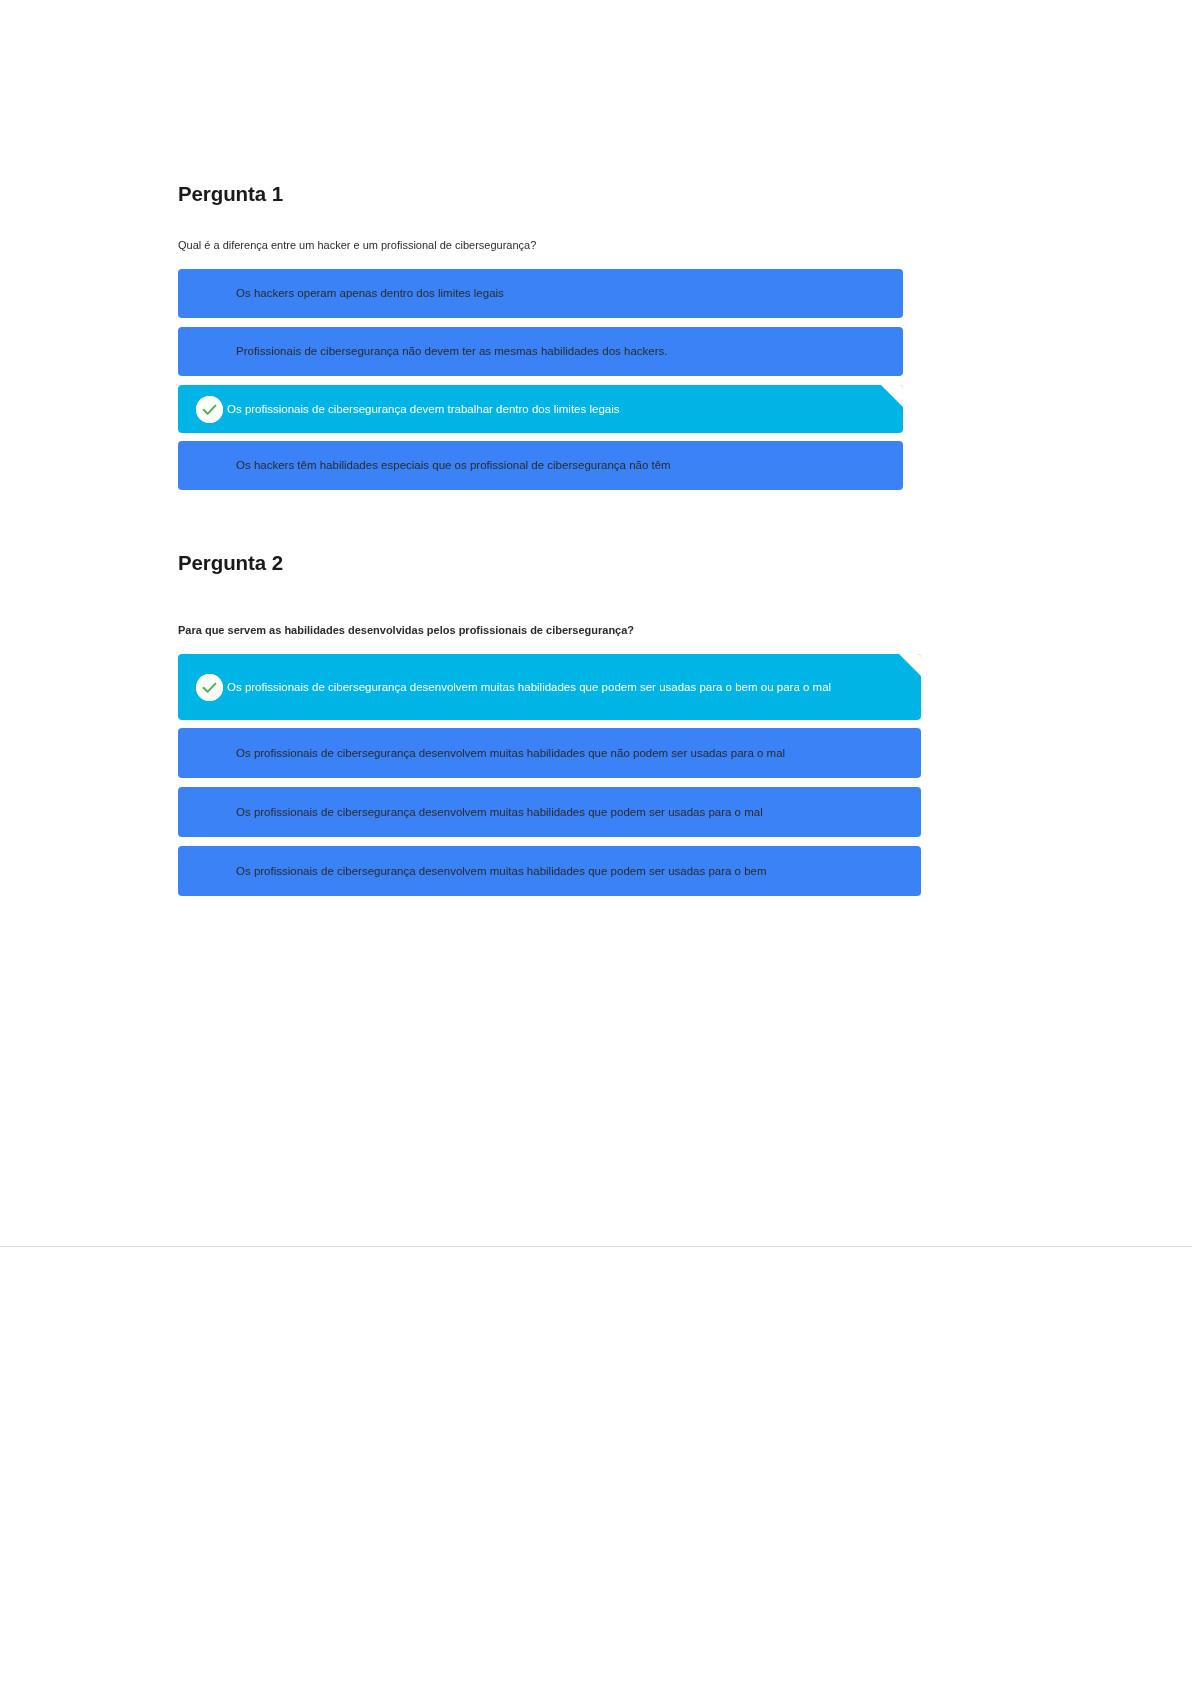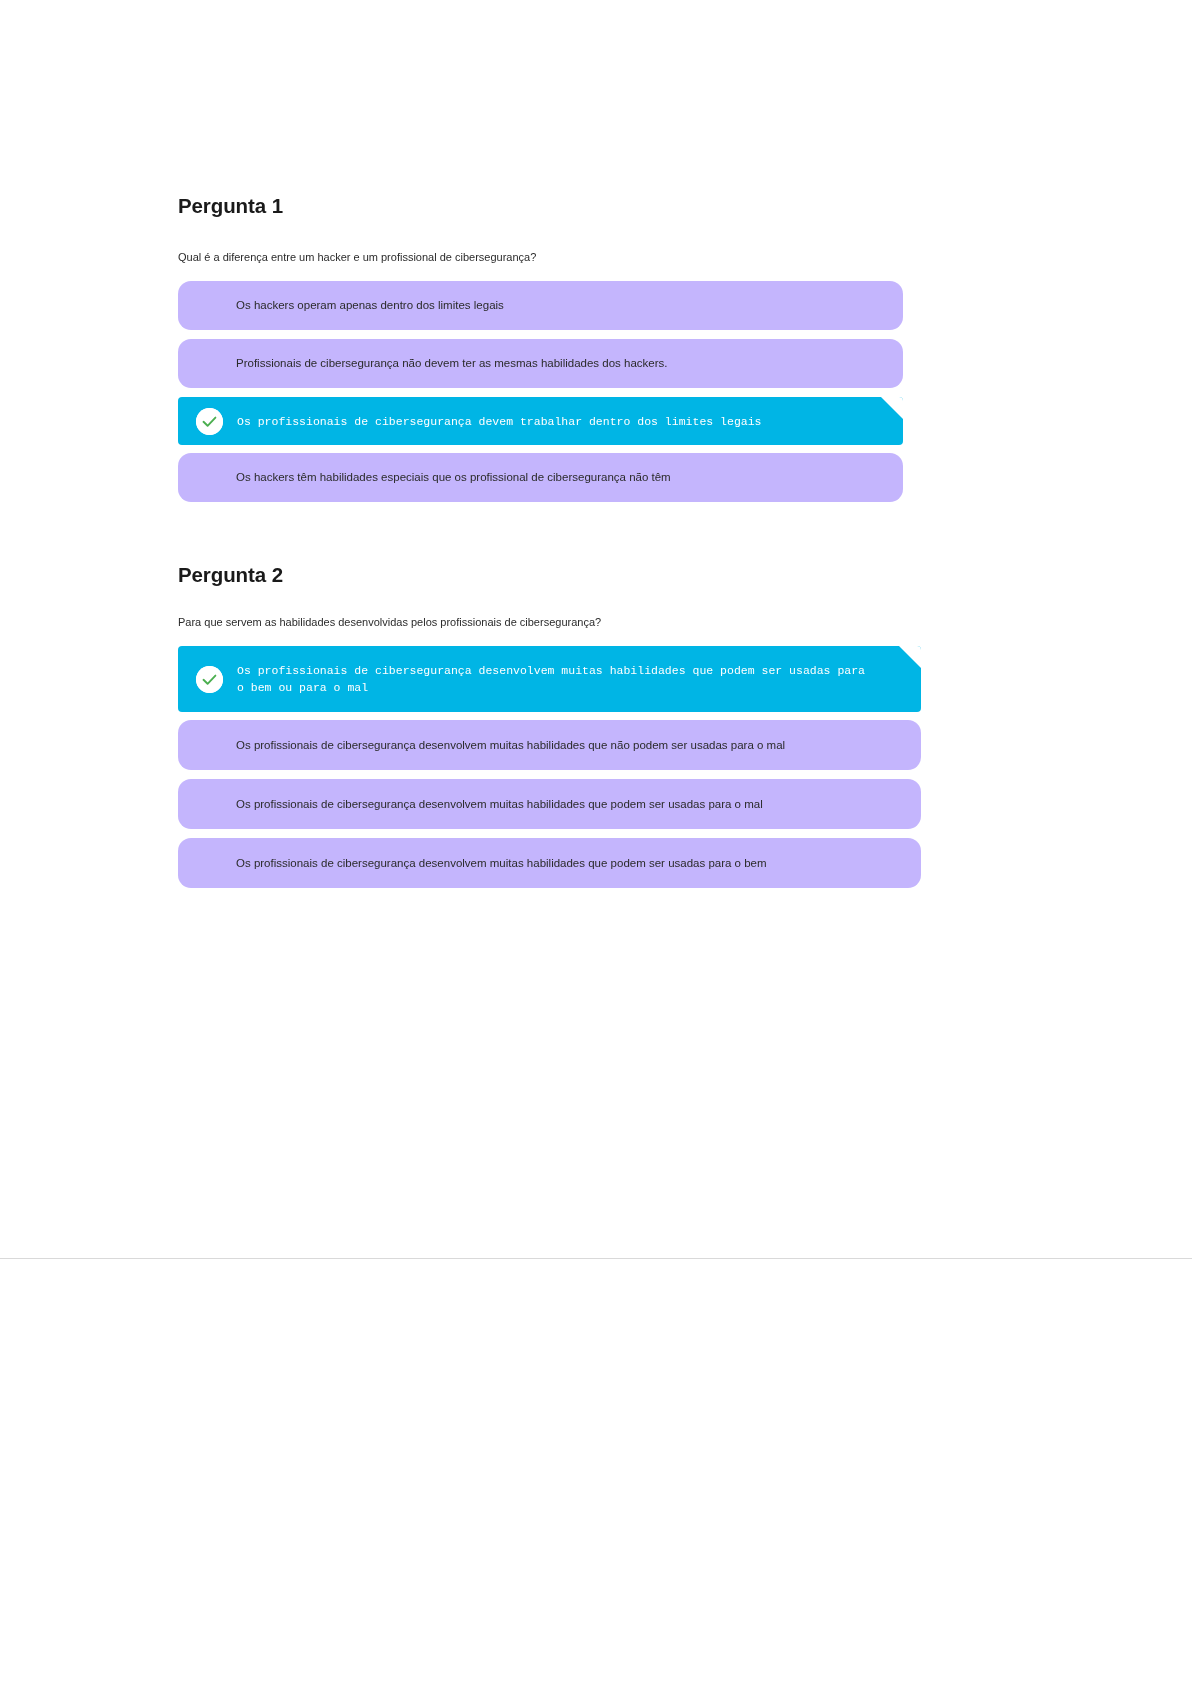--- a/index.html
+++ b/index.html
@@ -11,21 +11,21 @@
     width: 1192px;
     height: 1685px;
     font-family: "Liberation Sans", sans-serif;
     color: #222222;
     position: relative;
     overflow: hidden;
   }
   .page {
     position: absolute;
     left: 0;
-    top: 12px;
+    top: 0;
     width: 1192px;
     height: 1253px;
     background: #ffffff;
     box-sizing: border-box;
   }
   .content {
     position: absolute;
     left: 178px;
     top: 168px;
     width: 745px;
@@ -45,41 +45,40 @@
   .question-prompt {
     font-size: 11px;
     color: #2b2b2b;
     line-height: 16px;
     margin: 0;
     padding: 0;
   }
   .q1 .question-title { margin-top: 13px; }
   .q1 .question-prompt { margin-top: 30px; }
   .q2 .question-title { margin-top: 60px; }
-  .q2 .question-prompt { margin-top: 26px; }
+  .q2 .question-prompt { margin-top: 46px; font-weight: bold; }
 
   .options {
     margin-top: 16px;
     display: block;
   }
   .option {
     position: relative;
     box-sizing: border-box;
     border-radius: 4px;
     margin-bottom: 8px;
     display: flex;
     align-items: center;
     overflow: hidden;
   }
   .option.plain {
-    background: #c4b5fd;
+    background: #3b82f6;
     min-height: 48px;
     padding: 0 20px 0 58px;
     width: 725px;
-    border-radius: 13px;
   }
   .option.selected {
     background: #00b5e5;
     min-height: 48px;
     padding: 0 20px 0 18px;
     width: 725px;
   }
   
   .q1 .option.plain { width: 725px; }
   .q1 .option.selected { width: 725px; }
@@ -87,22 +86,21 @@
   .q2 .option.selected { width: 743px; }
 
   .option-text {
     font-size: 11.5px;
     line-height: 17px;
     color: #2b2b2b;
     display: block;
   }
   .option.selected .option-text {
     color: #ffffff;
-    padding-left: 14px;
-    font-family: Liberation Mono, monospace;
+    padding-left: 4px;
   }
   .check-badge {
     flex: 0 0 auto;
     width: 27px;
     height: 27px;
     border-radius: 50%;
     background: #ffffff;
     display: flex;
     align-items: center;
     justify-content: center;

